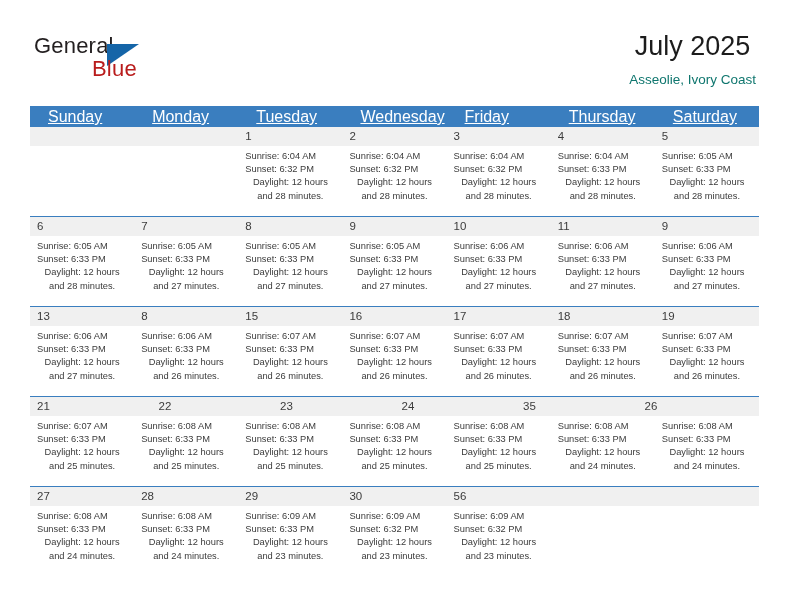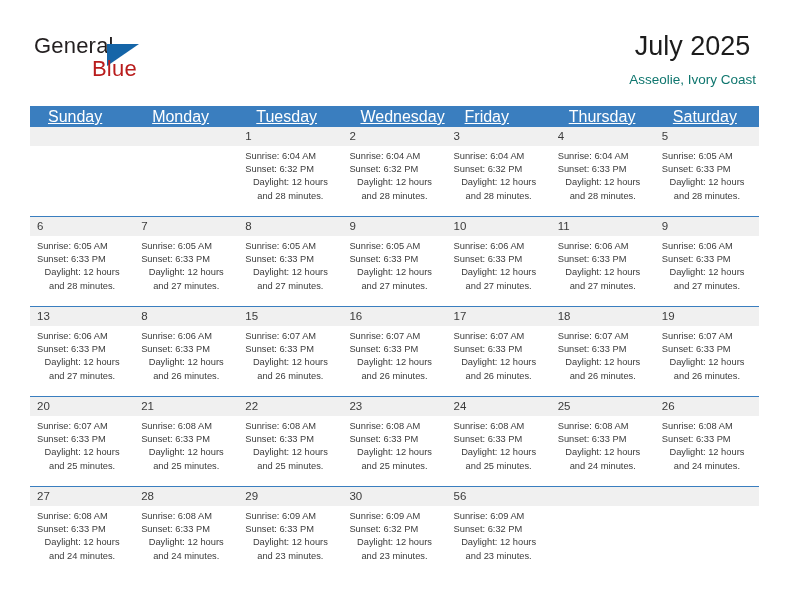--- a/index.html
+++ b/index.html
@@ -323,26 +323,25 @@
             </div>
             <div class="detail">
               <div>Sunrise: 6:07 AM</div>
               <div>Sunset: 6:33 PM</div>
               <div class="daylight-line">Daylight: 12 hours and 26 minutes.</div>
             </div>
           </div>
         </div>
         <div class="week">
           <div class="week-numbers">
-            <div class="daynum">20</div>
             <div class="daynum">21</div>
             <div class="daynum">22</div>
             <div class="daynum">23</div>
             <div class="daynum">24</div>
-            <div class="daynum">25</div>
+            <div class="daynum">35</div>
             <div class="daynum">26</div>
           </div>
           <div class="week-details">
             <div class="detail">
               <div>Sunrise: 6:07 AM</div>
               <div>Sunset: 6:33 PM</div>
               <div class="daylight-line">Daylight: 12 hours and 25 minutes.</div>
             </div>
             <div class="detail">
               <div>Sunrise: 6:08 AM</div>

